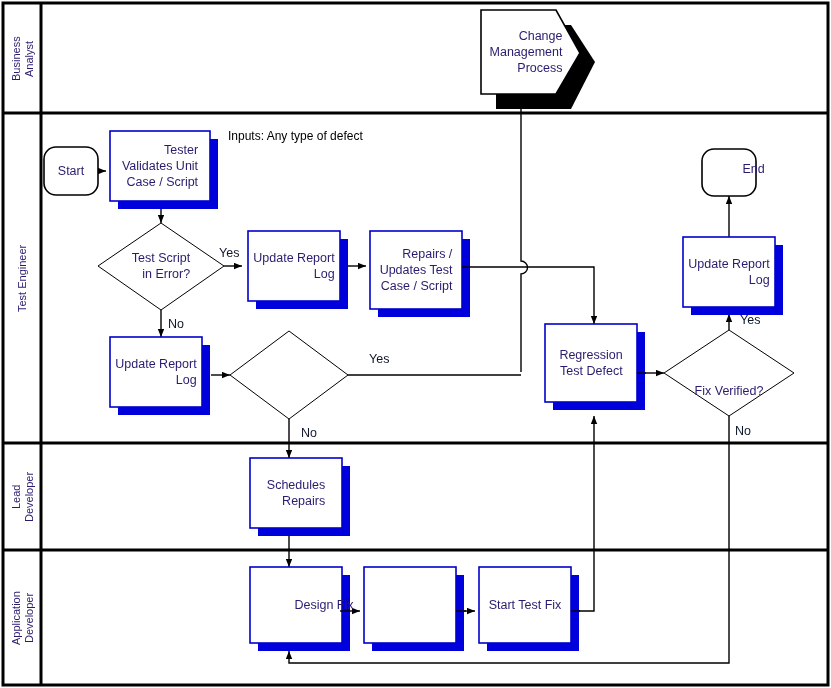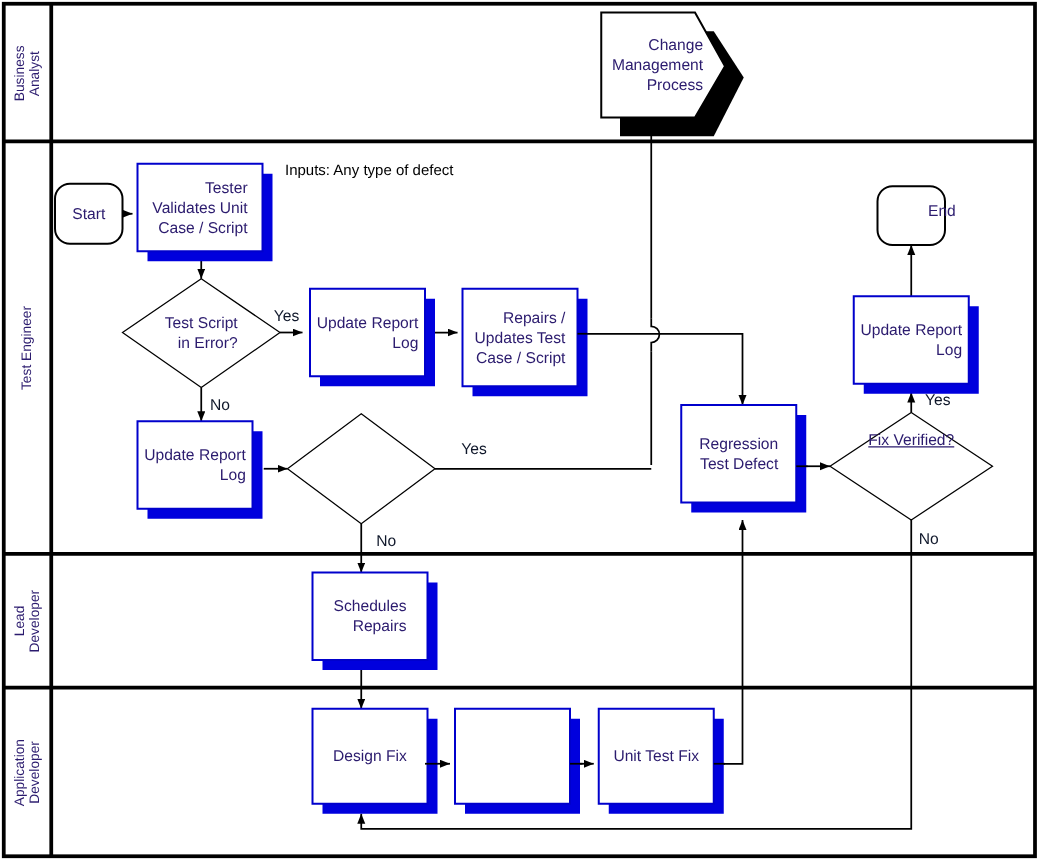--- a/index.html
+++ b/index.html
@@ -213,34 +213,34 @@
 Updates Test
 Case / Script</div>
 
   <div class="node-text" style="left:108px;top:337px;width:96px;height:70px;">Update Report
 Log</div>
 
 
   <div class="node-text" style="left:545px;top:324px;width:92px;height:78px;border-radius:32px;">Regression
 Test Defect</div>
 
-  <div class="node-text" style="left:676px;top:340px;width:106px;height:24px;text-decoration:underline;">Fix Verified?</div>
+  <div class="node-text" style="left:676px;top:379px;width:106px;height:24px;">Fix Verified?</div>
 
   <div class="node-text" style="left:681px;top:237px;width:96px;height:70px;">Update Report
 Log</div>
 
   <div class="node-text" style="left:702px;top:145px;width:55px;height:47px;margin-left:24px;">End</div>
 
   <div class="node-text" style="left:250px;top:458px;width:92px;height:70px;">Schedules
 Repairs</div>
 
-  <div class="node-text" style="left:250px;top:567px;width:92px;height:76px;">Design Fix</div>
-
-
-  <div class="node-text" style="left:479px;top:567px;width:92px;height:76px;">Unit Test Fix</div>
+  <div class="node-text" style="left:250px;top:567px;width:92px;height:76px;padding-left:28px;">Design Fix</div>
+
+
+  <div class="node-text" style="left:479px;top:567px;width:92px;height:76px;">Start Test Fix</div>
 
   <div class="edge-label" style="left:219px;top:247px;">Yes</div>
 
   <div class="edge-label" style="left:168px;top:318px;">No</div>
 
   <div class="edge-label" style="left:369px;top:353px;">Yes</div>
 
   <div class="edge-label" style="left:301px;top:427px;">No</div>
 
   <div class="edge-label" style="left:740px;top:314px;">Yes</div>

